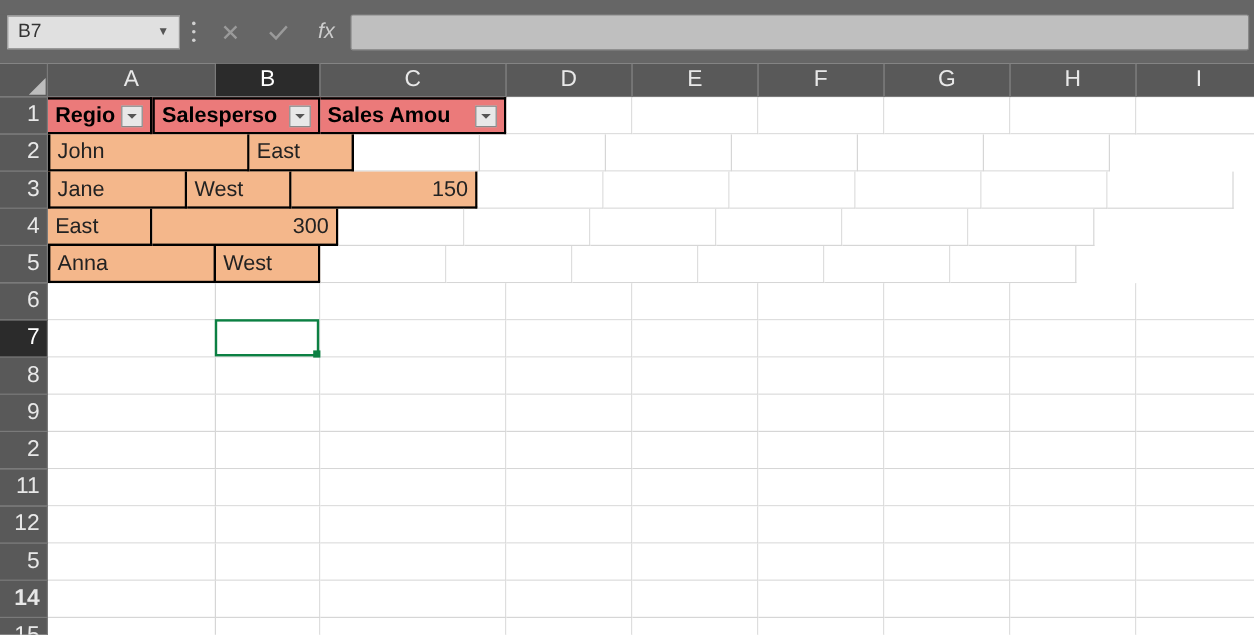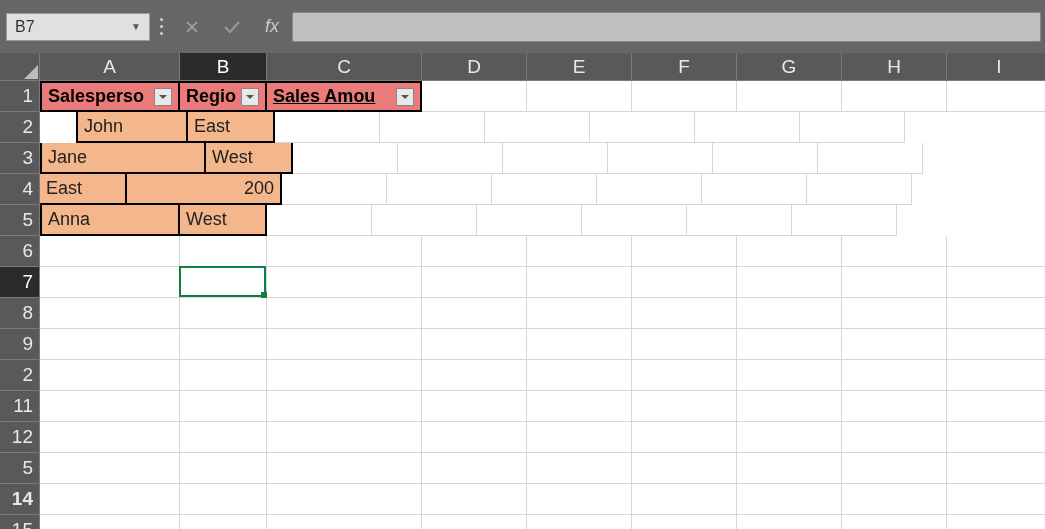--- a/index.html
+++ b/index.html
@@ -102,74 +102,75 @@
       <div class="rowhead" style="height: 31px;">9</div>
       <div class="rowhead" style="height: 31px;">2</div>
       <div class="rowhead" style="height: 31px;">11</div>
       <div class="rowhead" style="height: 31px;">12</div>
       <div class="rowhead" style="height: 31px;">5</div>
       <div class="rowhead" style="height: 31px; font-weight: bold;">14</div>
       <div class="rowhead" style="height: 31px;">15</div>
     </div>
   <div class="cells" id="cells">
       <div class="row">
+        <div class="cell header-cell" style="width: 87px; height: 31px; border-top: 2px solid rgb(0, 0, 0);">
+          <span class="hdr-txt">Regio</span>
+          <div class="filter-btn">
+            <svg width="10" height="10" viewBox="0 0 10 10">
+              <path d="M1 3 L5 7 L9 3 Z" fill="#555"></path>
+            </svg>
+          </div>
+        </div>
         <div class="cell header-cell" style="width: 140px; height: 31px; border-left: 2px solid rgb(0, 0, 0); border-top: 2px solid rgb(0, 0, 0);">
           <span class="hdr-txt">Salesperso</span>
           <div class="filter-btn">
             <svg width="10" height="10" viewBox="0 0 10 10">
               <path d="M1 3 L5 7 L9 3 Z" fill="#555"></path>
             </svg>
           </div>
         </div>
-        <div class="cell header-cell" style="width: 87px; height: 31px; border-top: 2px solid rgb(0, 0, 0);">
-          <span class="hdr-txt">Regio</span>
-          <div class="filter-btn">
-            <svg width="10" height="10" viewBox="0 0 10 10">
-              <path d="M1 3 L5 7 L9 3 Z" fill="#555"></path>
-            </svg>
-          </div>
-        </div>
-        <div class="cell header-cell" style="width: 155px; height: 31px; border-top: 2px solid rgb(0, 0, 0); text-decoration: underline;">
+        <div class="cell header-cell" style="width: 155px; height: 31px; border-top: 2px solid rgb(0, 0, 0);">
           <span class="hdr-txt">Sales Amou</span>
           <div class="filter-btn">
             <svg width="10" height="10" viewBox="0 0 10 10">
               <path d="M1 3 L5 7 L9 3 Z" fill="#555"></path>
             </svg>
           </div>
         </div>
         <div class="cell" style="width: 105px; height: 31px;"></div>
         <div class="cell" style="width: 105px; height: 31px;"></div>
         <div class="cell" style="width: 105px; height: 31px;"></div>
         <div class="cell" style="width: 105px; height: 31px;"></div>
         <div class="cell" style="width: 105px; height: 31px;"></div>
         <div class="cell" style="width: 105px; height: 31px;"></div>
       </div>
       <div class="row">
-        <div class="cell data-cell" style="width: 112px; height: 31px; border-left: 2px solid rgb(0, 0, 0); margin-left: 36px;">John</div>
+        <div class="cell data-cell" style="width: 168px; height: 31px; border-left: 2px solid rgb(0, 0, 0);">John</div>
         <div class="cell data-cell" style="width: 87px; height: 31px;">East</div>
         <div class="cell" style="width: 105px; height: 31px;"></div>
         <div class="cell" style="width: 105px; height: 31px;"></div>
         <div class="cell" style="width: 105px; height: 31px;"></div>
         <div class="cell" style="width: 105px; height: 31px;"></div>
         <div class="cell" style="width: 105px; height: 31px;"></div>
         <div class="cell" style="width: 105px; height: 31px;"></div>
       </div>
       <div class="row">
-        <div class="cell data-cell" style="width: 166px; height: 31px; border-left: 2px solid rgb(0, 0, 0);">Jane</div>
+        <div class="cell data-cell" style="width: 116px; height: 31px; border-left: 2px solid rgb(0, 0, 0);">Jane</div>
         <div class="cell data-cell" style="width: 87px; height: 31px;">West</div>
+        <div class="cell data-cell num" style="width: 155px; height: 31px;">150</div>
         <div class="cell" style="width: 105px; height: 31px;"></div>
         <div class="cell" style="width: 105px; height: 31px;"></div>
         <div class="cell" style="width: 105px; height: 31px;"></div>
         <div class="cell" style="width: 105px; height: 31px;"></div>
         <div class="cell" style="width: 105px; height: 31px;"></div>
         <div class="cell" style="width: 105px; height: 31px;"></div>
       </div>
       <div class="row">
         <div class="cell data-cell" style="width: 87px; height: 31px;">East</div>
-        <div class="cell data-cell num" style="width: 155px; height: 31px;">200</div>
+        <div class="cell data-cell num" style="width: 155px; height: 31px;">300</div>
         <div class="cell" style="width: 105px; height: 31px;"></div>
         <div class="cell" style="width: 105px; height: 31px;"></div>
         <div class="cell" style="width: 105px; height: 31px;"></div>
         <div class="cell" style="width: 105px; height: 31px;"></div>
         <div class="cell" style="width: 105px; height: 31px;"></div>
         <div class="cell" style="width: 105px; height: 31px;"></div>
       </div>
       <div class="row">
         <div class="cell data-cell" style="width: 140px; height: 31px; border-left: 2px solid rgb(0, 0, 0);">Anna</div>
         <div class="cell data-cell" style="width: 87px; height: 31px;">West</div>

